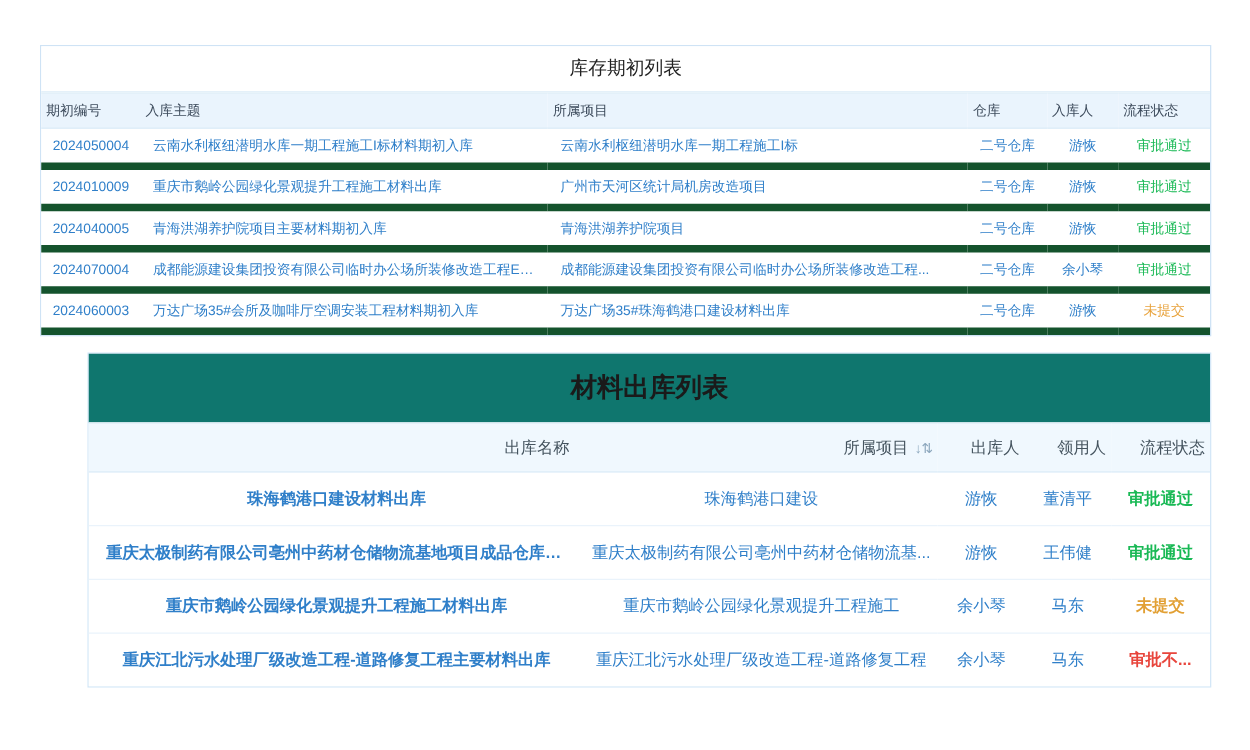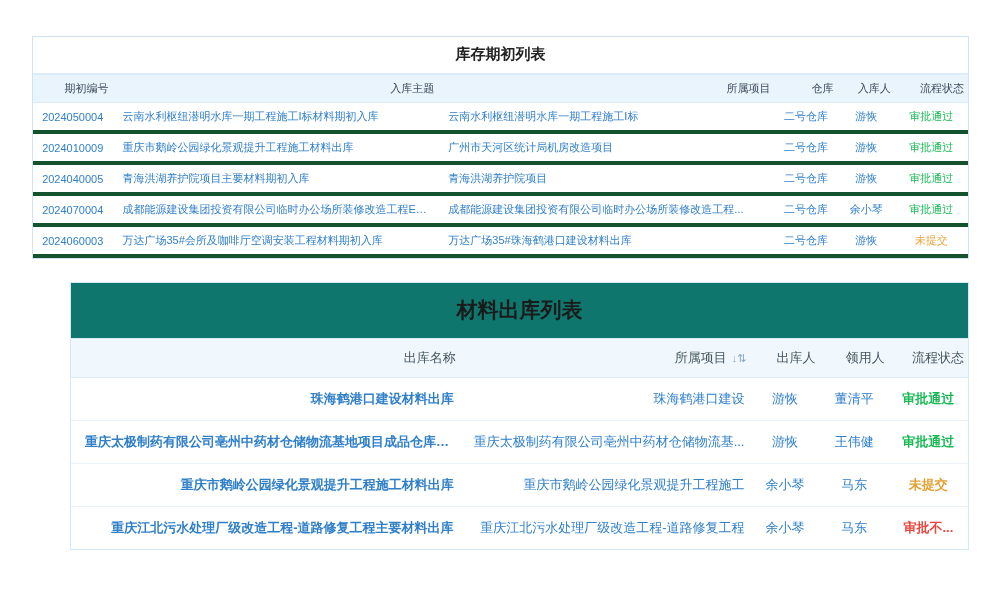--- a/index.html
+++ b/index.html
@@ -24,48 +24,48 @@
     left: 32px;
     top: 36px;
     width: 937px;
     border: 1px solid #cfe3f5;
     background: #f7fbff;
     box-sizing: border-box;
   }
   .panel1-title {
     text-align: center;
     font-size: 15px;
-    font-weight: bold;
+    font-weight: normal;
     color: #222;
     padding: 8px 0 9px 0;
     background: #ffffff;
     border-bottom: 1px solid #dcebf8;
   }
   table.t1 {
     width: 100%;
     border-collapse: collapse;
     font-size: 11px;
     background: #ffffff;
   }
   table.t1 thead th {
     background: #eaf4fd;
     color: #3d4b5c;
     font-weight: normal;
     font-size: 11px;
     padding: 6px 4px;
     border: 1px solid #dcebf8;
     border-left: none;
     border-right: none;
-    text-align: right;
+    text-align: left;
     white-space: nowrap;
   }
   table.t1 tbody td {
     color: #2f7fc9;
     padding: 6px 6px;
-    border-bottom: 4px solid #14532d;
+    border-bottom: 6px solid #14532d;
     text-align: center;
     white-space: nowrap;
     overflow: hidden;
     text-overflow: ellipsis;
   }
   table.t1 tbody td.subj,
   table.t1 tbody td.proj {
     text-align: left;
     padding-left: 10px;
     max-width: 300px;
@@ -122,21 +122,21 @@
     color: #2f7fc9;
     padding: 12px 6px;
     border-bottom: 1px solid #eaf3fb;
     text-align: center;
     white-space: nowrap;
     overflow: hidden;
     text-overflow: ellipsis;
   }
   table.t2 tbody td.name,
   table.t2 tbody td.proj {
-    text-align: right;
+    text-align: center;
     padding-left: 14px;
     max-width: 340px;
   }
   table.t2 tbody td.name { font-weight: bold; }
   table.t2 tbody tr:last-child td { border-bottom: none; }
   .t2 col.d1 { width: 390px; }
   .t2 col.d2 { width: 288px; }
   .t2 col.d3 { width: 70px; }
   .t2 col.d4 { width: 70px; }
   .t2 col.d5 { width: 80px; }

